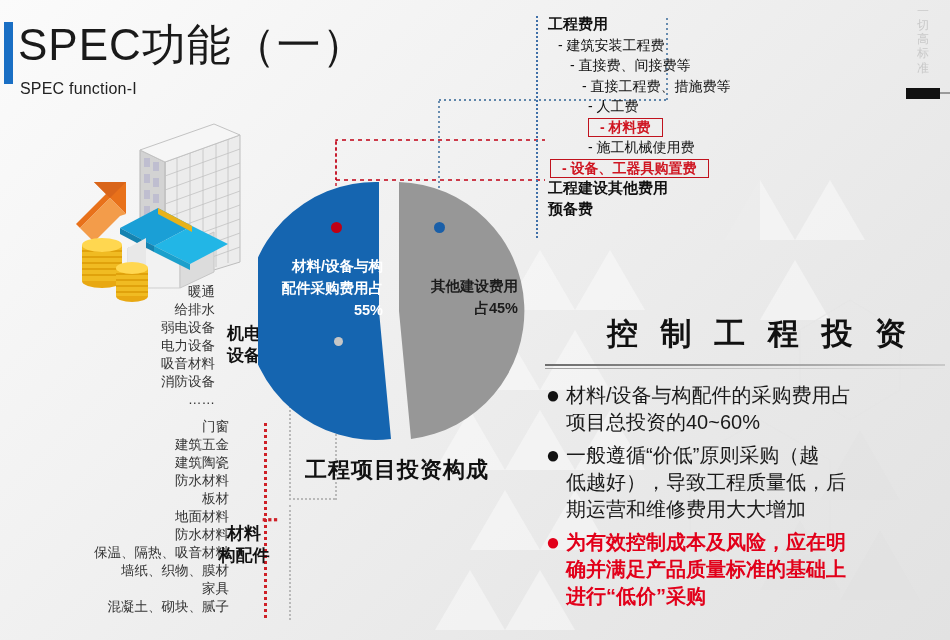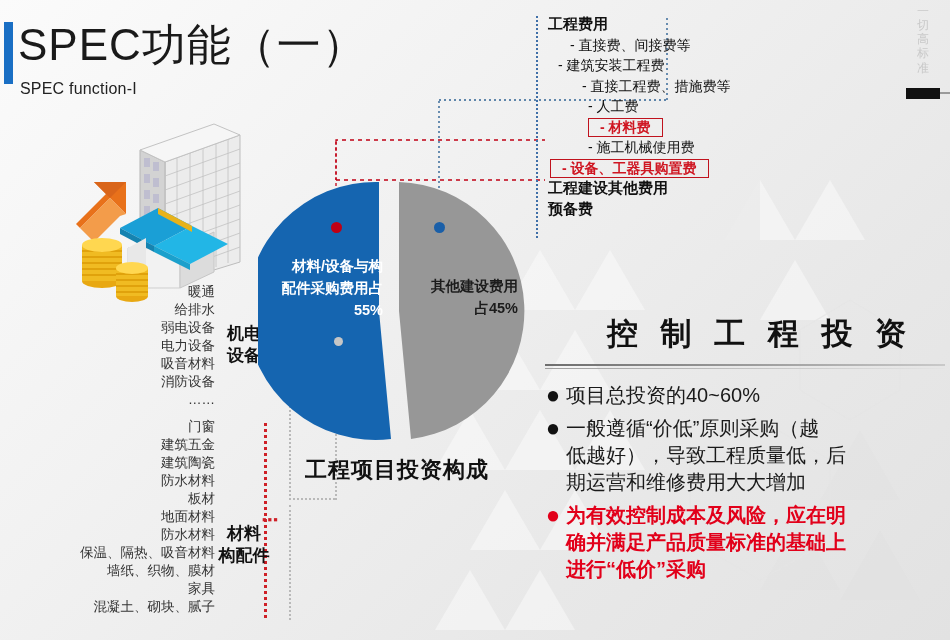--- a/index.html
+++ b/index.html
@@ -49,21 +49,21 @@
   .corner-bar:after{
     content:"";position:absolute;left:34px;top:4px;width:14px;height:2px;
     background:#9a9a9a;
   }
   
   .illus{position:absolute;left:62px;top:110px;width:250px;height:210px;}
   
   .cat-list{position:absolute;text-align:right;color:#333;font-size:13.5px;line-height:18px;}
   .cat-list div{white-space:nowrap;}
   #list-mep{left:40px;top:283px;width:175px;}
-  #list-mat{left:10px;top:418px;width:205px;text-align:right;}
+  #list-mat{left:24px;top:418px;width:205px;text-align:right;}
   .red-dot-line{
     position:absolute;width:0;border-left:3px dotted #cf2027;
   }
   #rd1{left:264px;top:285px;height:87px;}
   #rd2{left:264px;top:423px;height:195px;}
   .red-arrow{
     position:absolute;font-size:13px;color:#cf2027;letter-spacing:1px;font-weight:bold;
   }
   #ra1{left:262px;top:334px;}
   #ra2{left:262px;top:512px;}
@@ -315,22 +315,22 @@
     <path d="M336,142 L336,180" stroke="#c00014" stroke-width="1.3" stroke-dasharray="3,3" fill="none"></path>
 
     <path d="M439,228 L439,100" stroke="#2f6394" stroke-width="1.4" stroke-dasharray="2,3" fill="none"></path>
     <path d="M439,100 L667,100" stroke="#2f6394" stroke-width="1.4" stroke-dasharray="2,3" fill="none"></path>
     <path d="M667,100 L667,16" stroke="#2f6394" stroke-width="1.4" stroke-dasharray="2,3" fill="none"></path>
   </svg>
   <div class="cost-vline"></div>
 
   <div class="cost-block">
     <div class="cost-line lvl0">工程费用</div>
+    <div class="cost-line lvl1">- 建筑安装工程费</div>
     <div class="cost-line lvl2">- 直接费、间接费等</div>
-    <div class="cost-line lvl1">- 建筑安装工程费</div>
     <div class="cost-line lvl3">- 直接工程费、措施费等</div>
     <div class="cost-line lvl4">- 人工费</div>
     <div class="cost-line lvl4"><span class="boxed">- 材料费</span></div>
     <div class="cost-line lvl4">- 施工机械使用费</div>
     <div class="cost-line lvl1" style="padding-left:2px;"><span class="boxed">- 设备、工器具购置费</span></div>
     <div class="cost-line lvl0">工程建设其他费用</div>
     <div class="cost-line lvl0">预备费</div>
   </div>
 
   <svg class="pie-wrap" viewBox="0 0 270 270">
@@ -356,20 +356,21 @@
   <div class="rt-heading">控 制 工 程 投 资</div>
   <div class="rule">
     <div class="r1"></div>
       <div class="r2"></div>
   </div>
 
   <div class="bullets">
     <div class="bullet">
       <div class="dot">●</div>
       <div class="txt">
+        <div>材料/设备与构配件的采购费用占</div>
         <div>项目总投资的40~60%</div>
       </div>
     </div>
     <div class="bullet">
       <div class="dot">●</div>
       <div class="txt">
         <div>一般遵循“价低”原则采购（越</div>
         <div>低越好），导致工程质量低，后</div>
         <div>期运营和维修费用大大增加</div>
       </div>

